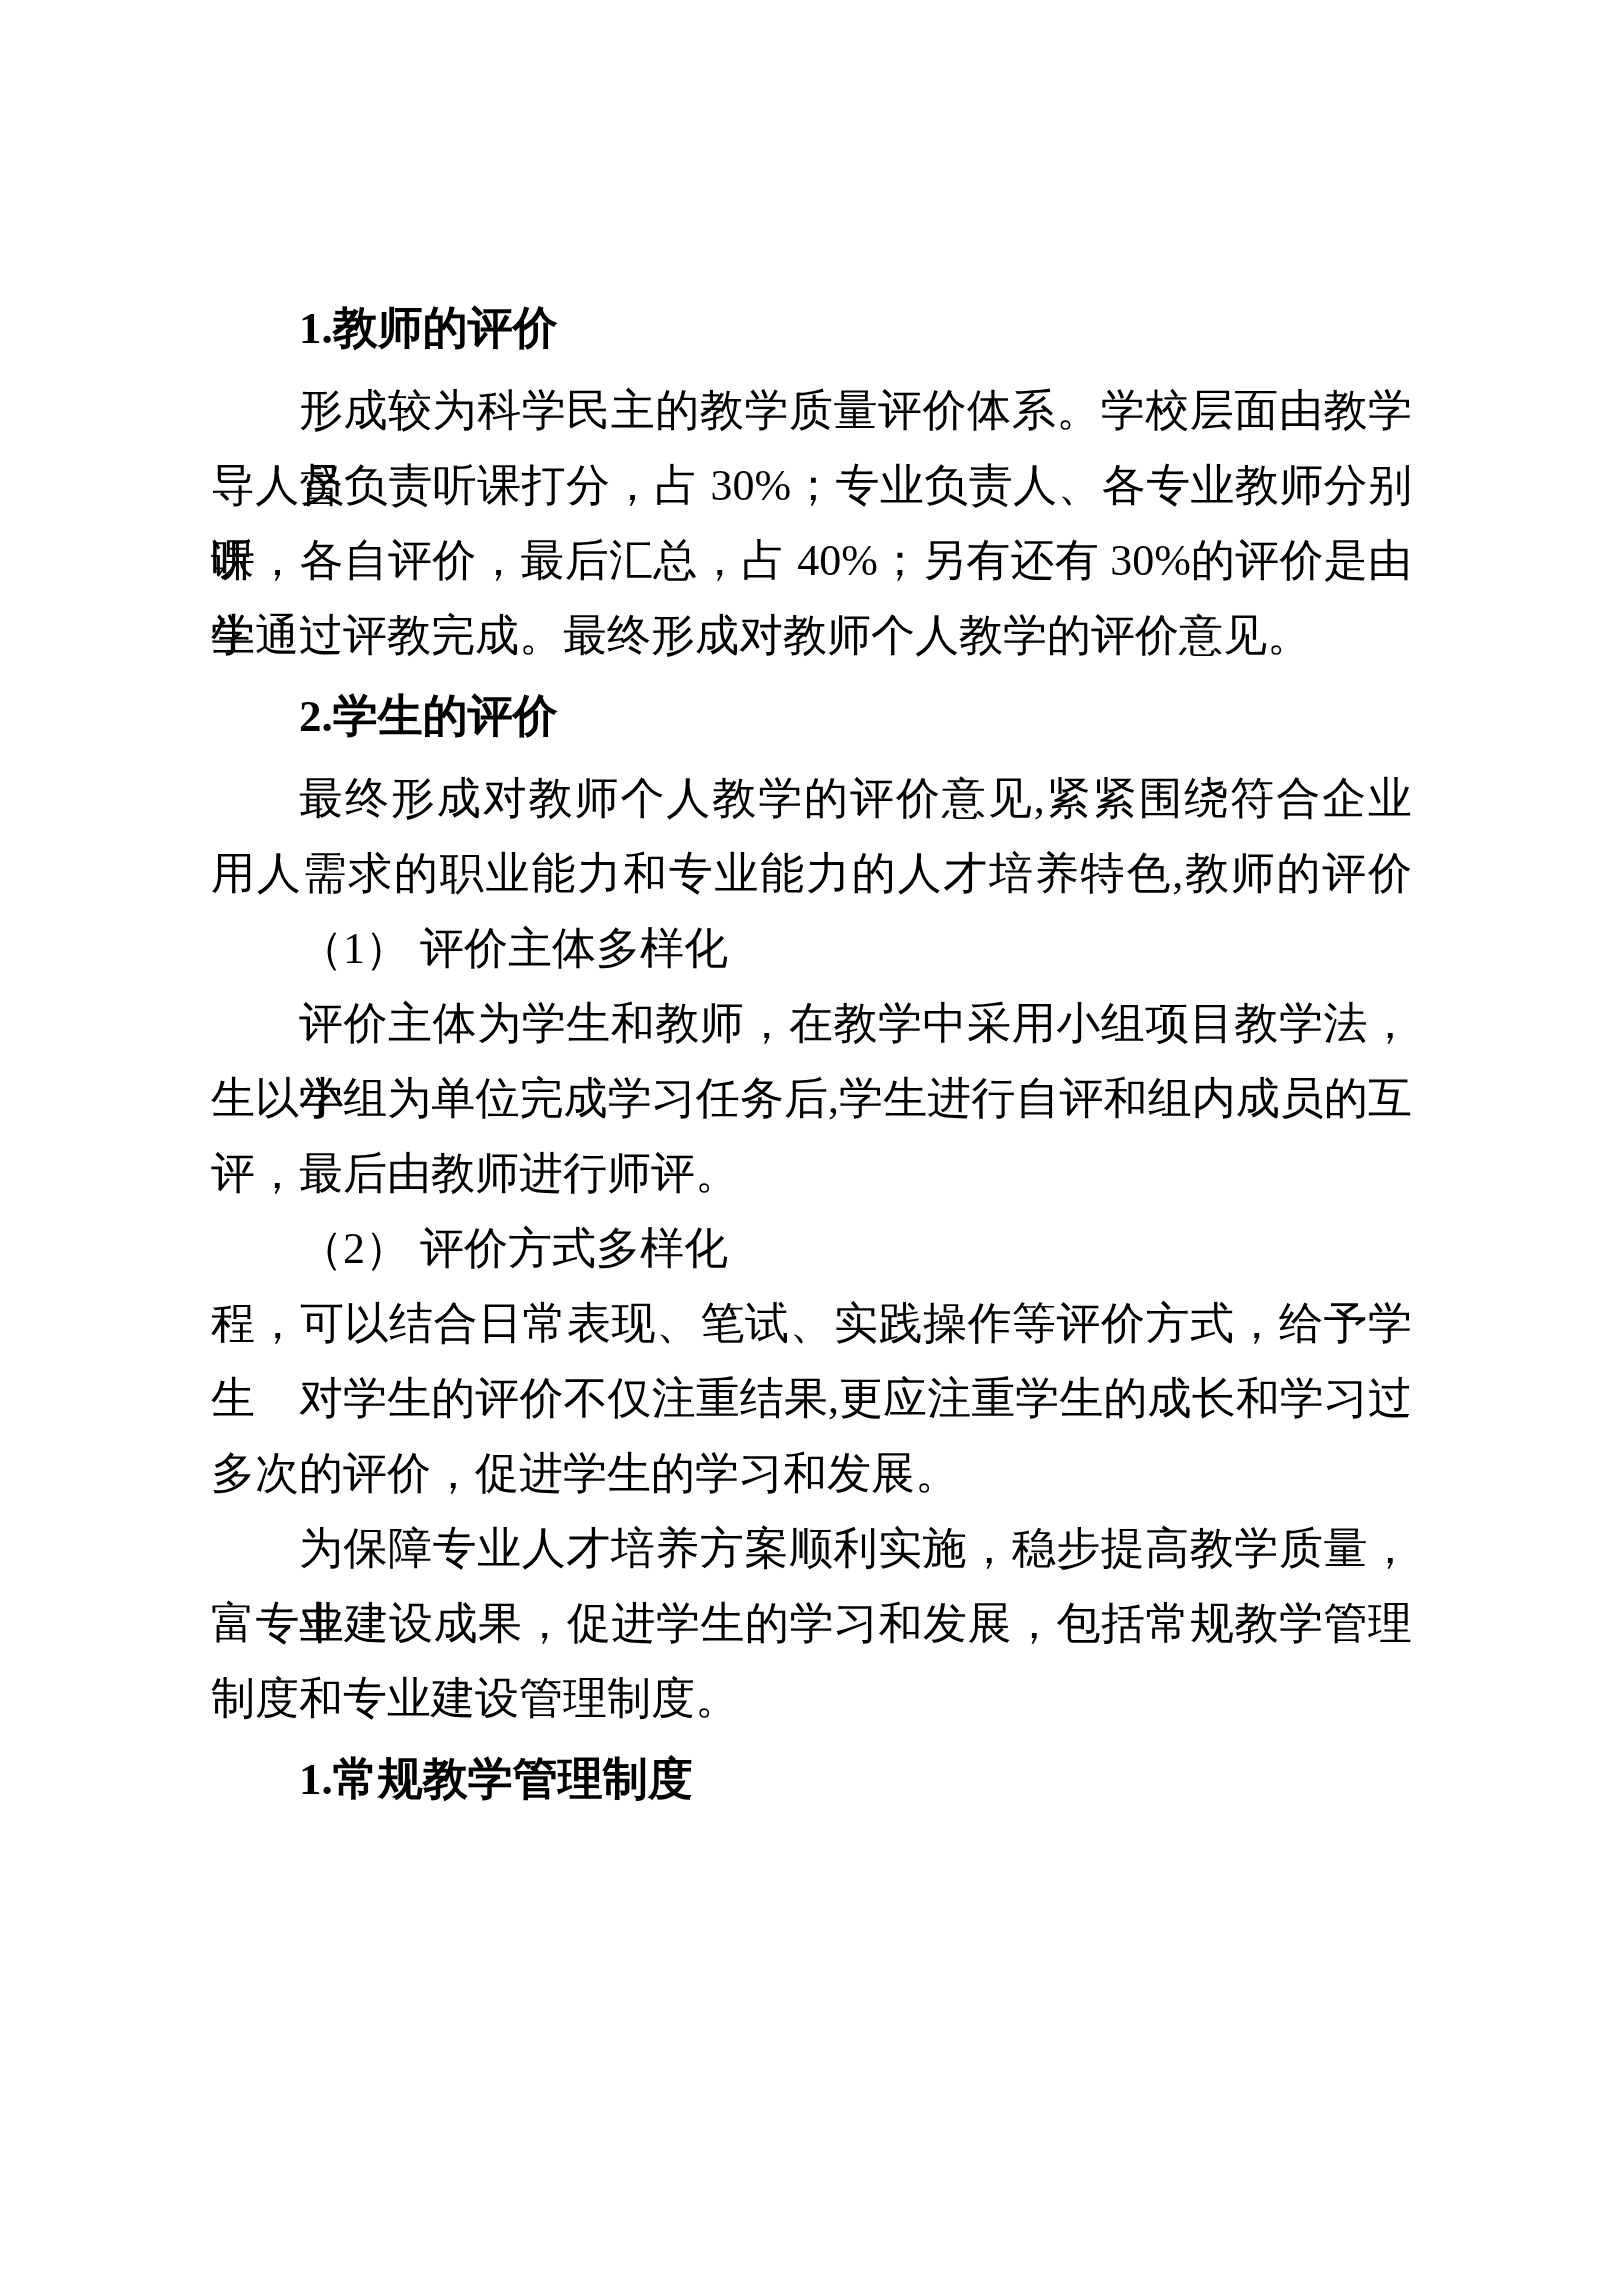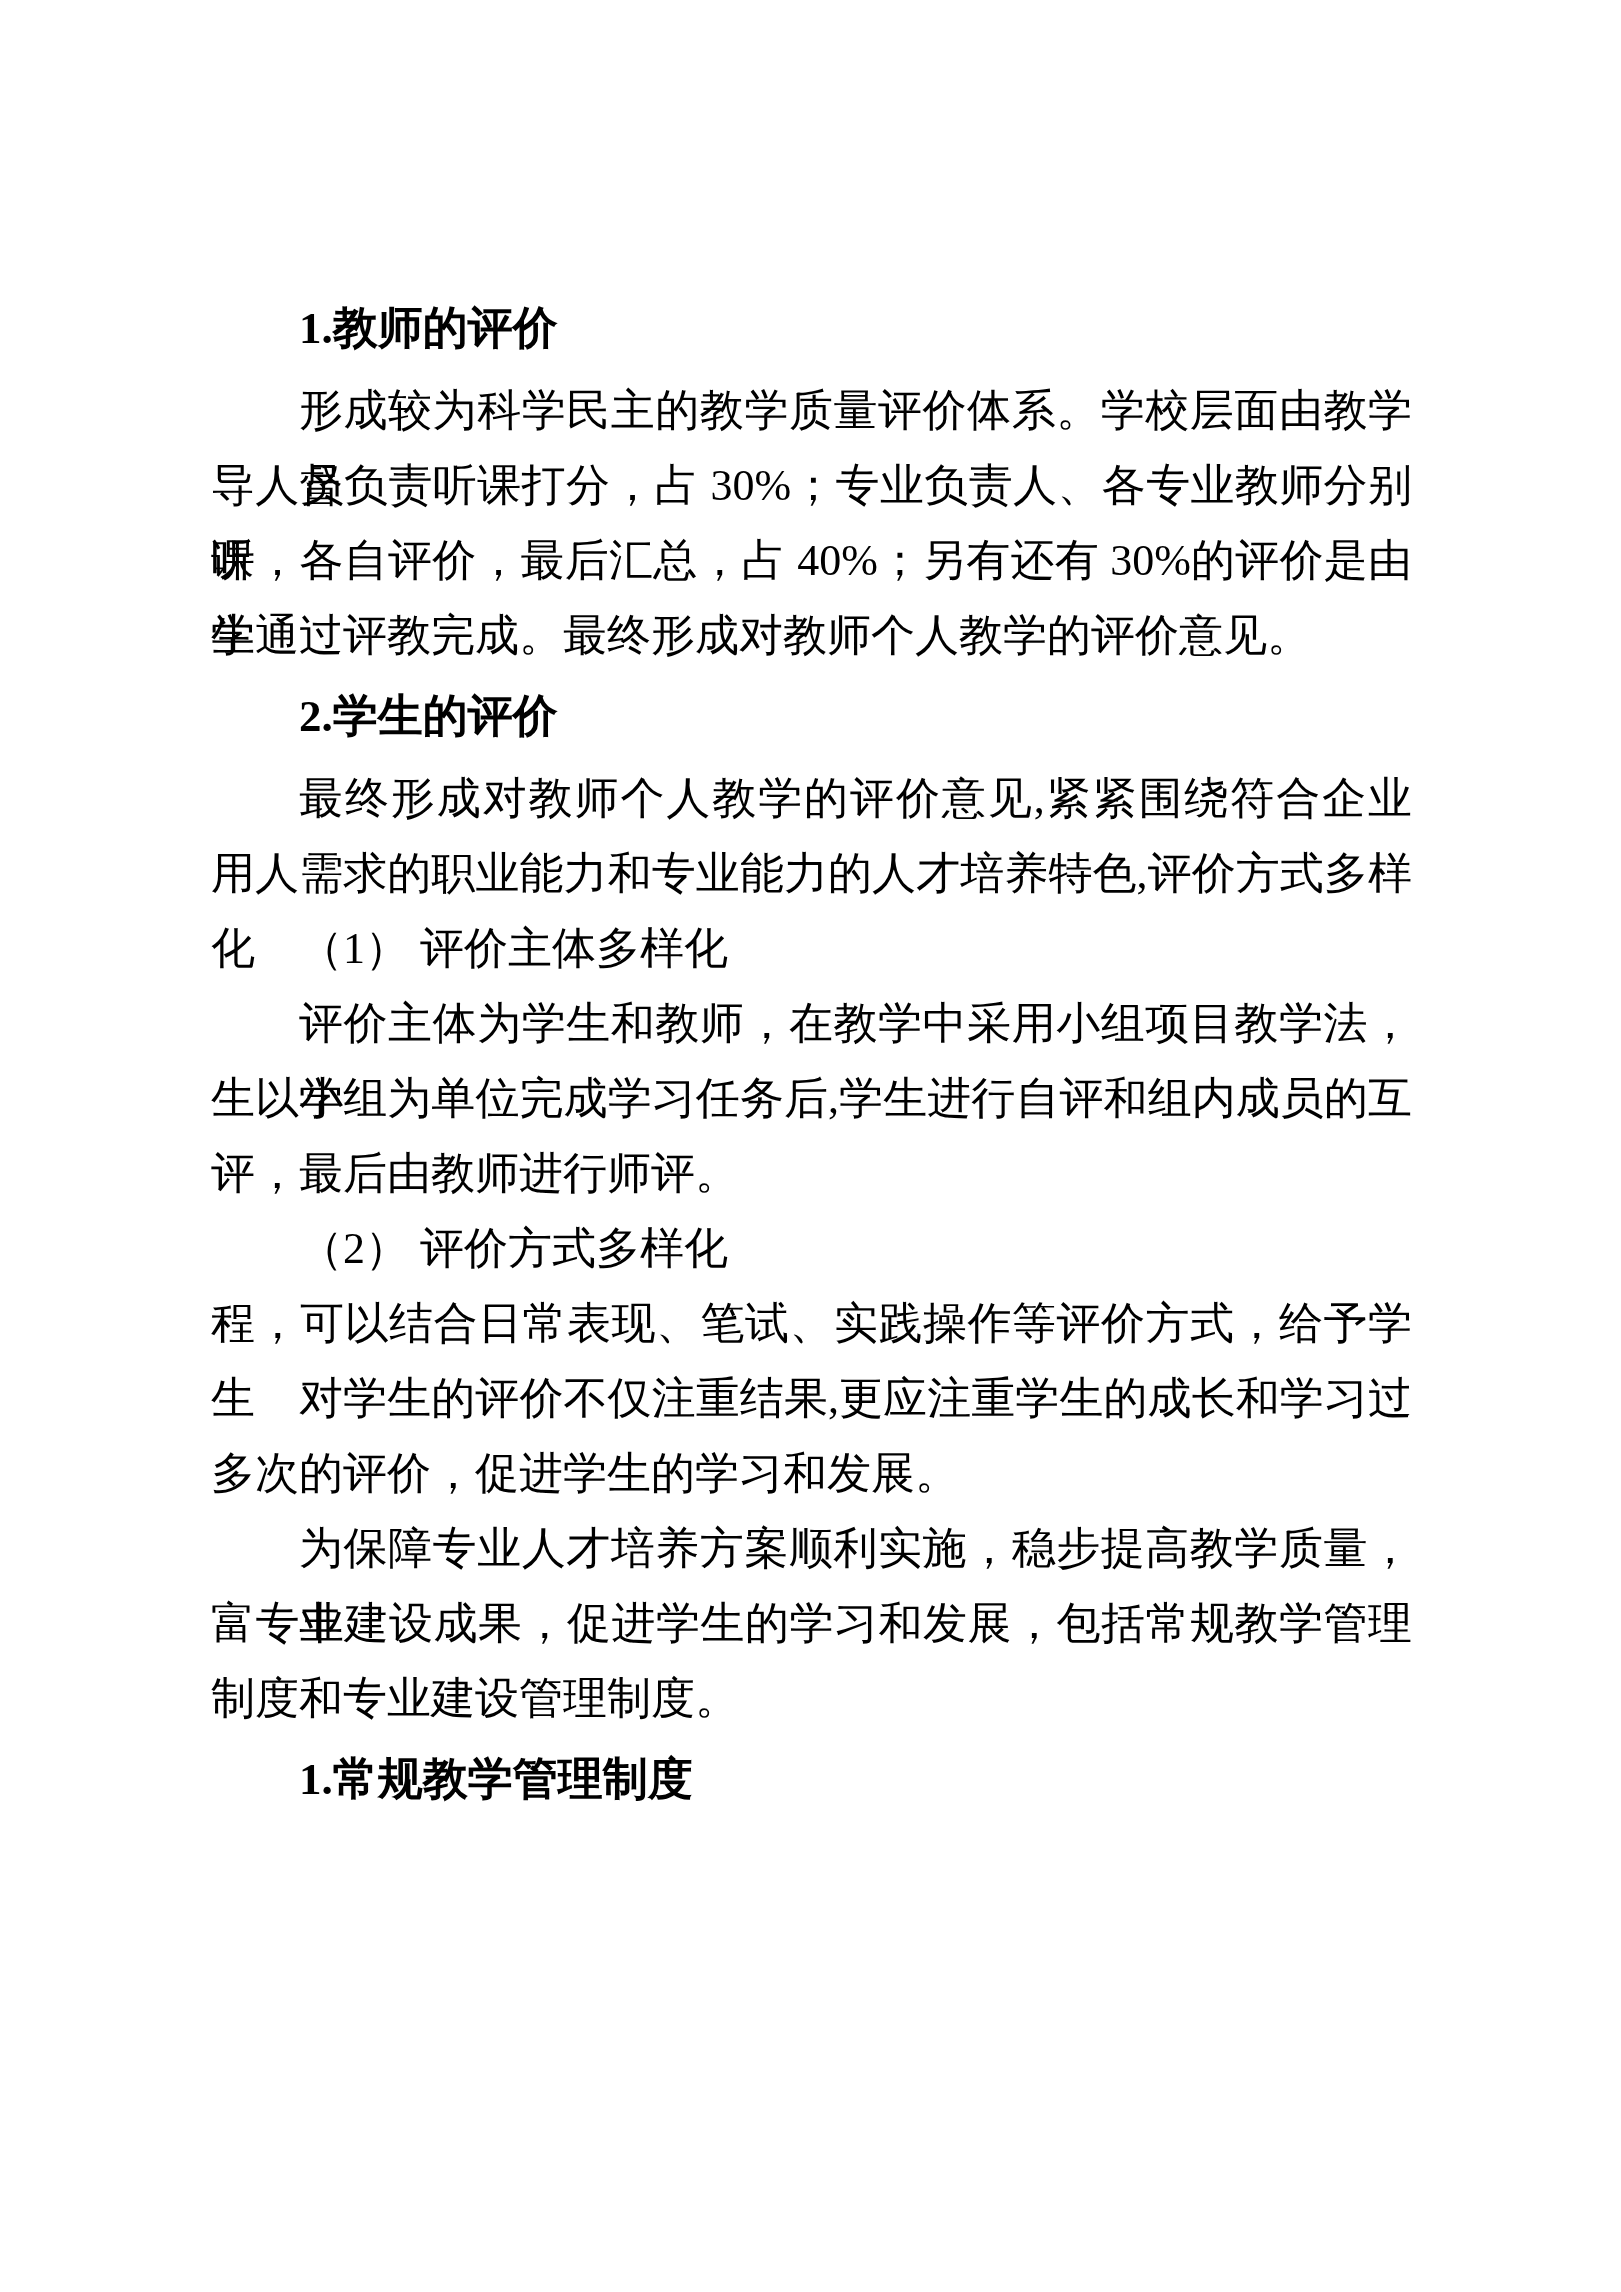--- a/index.html
+++ b/index.html
@@ -60,21 +60,21 @@
 
 <div class="page">
   <div class="text-block" id="lines-container">
       <div class="line heading indent">1.教师的评价</div>
       <div class="line body indent justify">形成较为科学民主的教学质量评价体系。学校层面由教学督</div>
       <div class="line body justify">导人员负责听课打分，占 30%；专业负责人、各专业教师分别听</div>
       <div class="line body justify">课，各自评价，最后汇总，占 40%；另有还有 30%的评价是由学</div>
       <div class="line body">生通过评教完成。最终形成对教师个人教学的评价意见。</div>
       <div class="line heading indent">2.学生的评价</div>
       <div class="line body indent justify">最终形成对教师个人教学的评价意见,紧紧围绕符合企业</div>
-      <div class="line body justify">用人需求的职业能力和专业能力的人才培养特色,评价方式多样化</div>
+      <div class="line body justify">用人需求的职业能力和专业能力的人才培养特色,教师的评价</div>
       <div class="line sub indent">（1） 评价主体多样化</div>
       <div class="line body indent justify">评价主体为学生和教师，在教学中采用小组项目教学法，学</div>
       <div class="line body justify">生以小组为单位完成学习任务后,学生进行自评和组内成员的互</div>
       <div class="line body">评，最后由教师进行师评。</div>
       <div class="line sub indent">（2） 评价方式多样化</div>
       <div class="line body justify">程，可以结合日常表现、笔试、实践操作等评价方式，给予学生</div>
       <div class="line body indent justify">对学生的评价不仅注重结果,更应注重学生的成长和学习过</div>
       <div class="line body">多次的评价，促进学生的学习和发展。</div>
       <div class="line body indent justify">为保障专业人才培养方案顺利实施，稳步提高教学质量，丰</div>
       <div class="line body justify">富专业建设成果，促进学生的学习和发展，包括常规教学管理</div>

